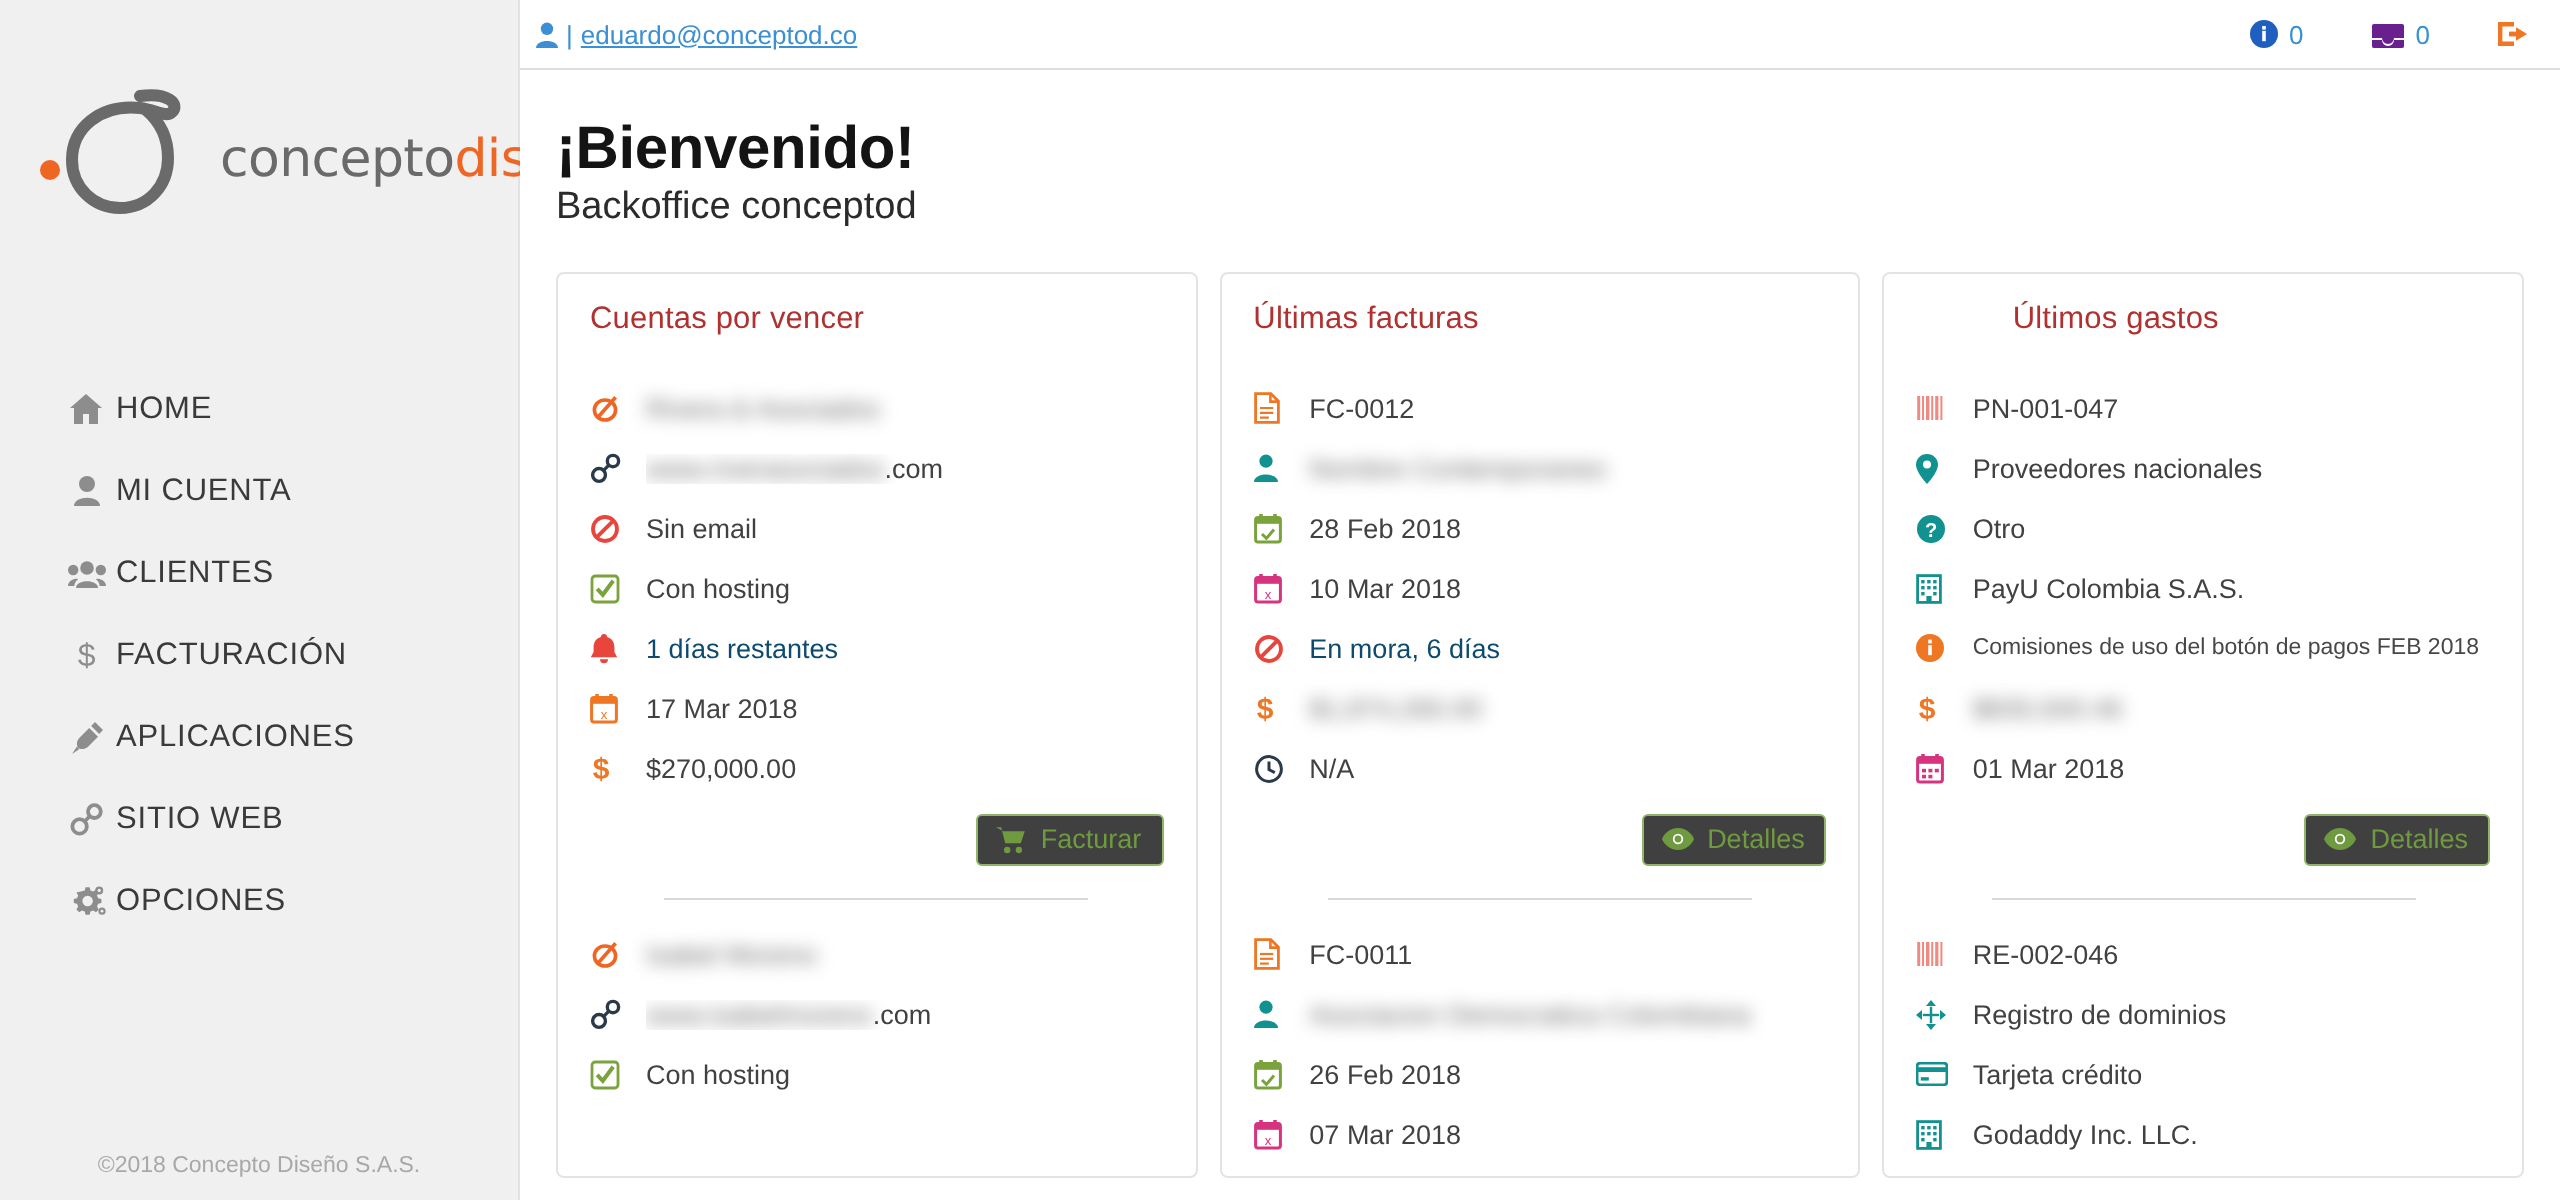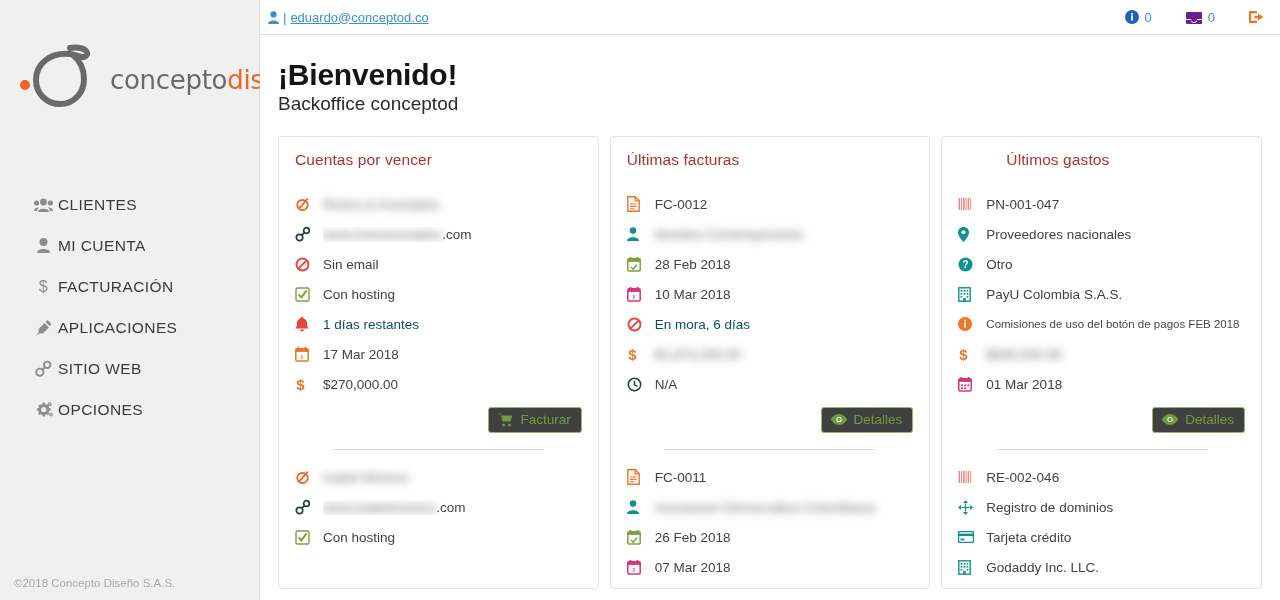--- a/index.html
+++ b/index.html
@@ -48,21 +48,22 @@
   .nav-ico {
     width: 30px; flex: 0 0 30px;
     display: flex; align-items: center; justify-content: center;
     color: #8d8d8d;
     font-size: 15px;
   }
   .nav-ico svg { display:block; fill: #8d8d8d; }
   .nav-label { white-space: nowrap; }
 
   .footer-copy {
-    position: absolute; bottom: 11px; left: 14px; width: 100%;
+    position: absolute; bottom: 11px; left: 0; width: 100%;
+    text-align: center;
     font-size: 11.5px;
     color: #a8a8a8;
   }
 
   
   .main { flex: 1 1 auto; height: 600px; position: relative; background:#fff; }
 
   .topbar {
     height: 35px;
     border-bottom: 1px solid #dedede;
@@ -158,43 +159,51 @@
           <circle cx="25" cy="47" r="5" fill="#ef6524"></circle>
         </svg>
       </div>
       <div class="logo-text">
         <span class="c1">concepto</span><span class="c2">diseño</span>
       </div>
     </div>
 
     <nav class="nav">
 
+      <a class="nav-item" href="#">
+        <span class="nav-ico">
+          <svg width="16" height="15" viewBox="0 0 16 15">
+              <path d="M8 0 L16 7 L14 7 L14 15 L9.5 15 L9.5 10 L6.5 10 L6.5 15 L2 15 L2 7 L0 7 Z"></path>
+            </svg>
+        </span>
+        <span class="nav-label">HOME</span>
+      </a>
+
+      <a class="nav-item" href="#">
+        <span class="nav-ico">
+          <svg width="13" height="15" viewBox="0 0 13 15">
+              <circle cx="6.5" cy="4" r="4"></circle>
+              <path d="M0 15 C0 9.5 13 9.5 13 15 Z"></path>
+            </svg>
+        </span>
+        <span class="nav-label">MI CUENTA</span>
+      </a>
 
       <a class="nav-item" href="#">
         <span class="nav-ico">
           <svg width="19" height="14" viewBox="0 0 19 14">
               <circle cx="9.5" cy="4" r="3.4"></circle>
               <circle cx="2.6" cy="5" r="2.6"></circle>
               <circle cx="16.4" cy="5" r="2.6"></circle>
               <path d="M4 14 C4 9.5 15 9.5 15 14 Z"></path>
               <path d="M0 13 C0 10 4 9 5 9.6 C3.6 10.6 3.2 12 3.2 13 Z"></path>
               <path d="M19 13 C19 10 15 9 14 9.6 C15.4 10.6 15.8 12 15.8 13 Z"></path>
             </svg>
         </span>
         <span class="nav-label">CLIENTES</span>
-      </a>
-
-      <a class="nav-item" href="#">
-        <span class="nav-ico">
-          <svg width="13" height="15" viewBox="0 0 13 15">
-              <circle cx="6.5" cy="4" r="4"></circle>
-              <path d="M0 15 C0 9.5 13 9.5 13 15 Z"></path>
-            </svg>
-        </span>
-        <span class="nav-label">MI CUENTA</span>
       </a>
 
       <a class="nav-item" href="#">
         <span class="nav-ico">
           <svg width="11" height="17" viewBox="0 0 11 17">
               <text x="5.5" y="14" font-size="16" font-family="Liberation Sans, sans-serif" text-anchor="middle" fill="#8d8d8d">$</text>
             </svg>
         </span>
         <span class="nav-label">FACTURACIÓN</span>
       </a>

